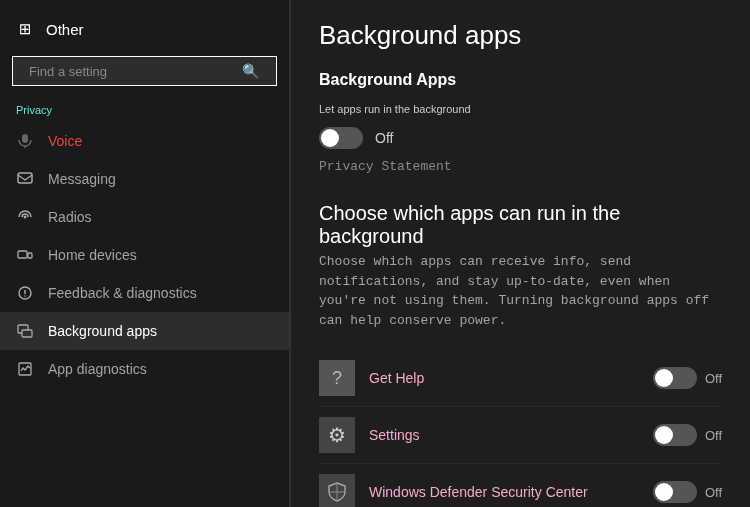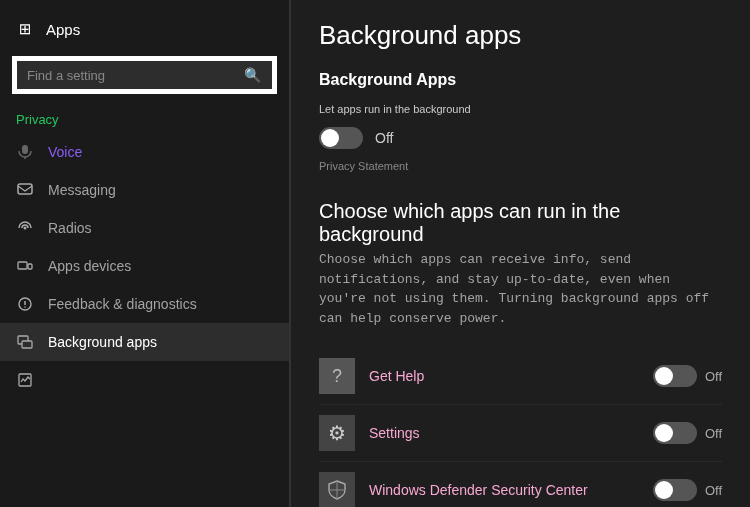--- a/index.html
+++ b/index.html
@@ -33,22 +33,22 @@
       gap: 12px;
       color: #ffffff;
       font-size: 15px;
     }
 
     .sidebar-search {
       margin: 8px 12px 12px;
       display: flex;
       align-items: center;
       background: #2d2d2d;
-      border: 5px solid #ffffff;
-      padding: 6px 10px;
+      border: 1px solid #ffffff;
+      padding: 6px 16px;
     }
 
     .sidebar-search input {
       background: transparent;
       border: none;
       outline: none;
       color: #ccc;
       flex: 1;
       font-size: 13px;
     }
@@ -56,41 +56,41 @@
     .sidebar-search input::placeholder { color: #888; }
 
     .search-icon-btn {
       color: #aaa;
       font-size: 14px;
       cursor: pointer;
     }
 
     .privacy-label {
       padding: 6px 16px;
-      font-size: 13px;
-      color: #22c55e;
+      font-size: 11px;
+      color: #5eead4;
       text-transform: none;
     }
 
     .sidebar-item {
       display: flex;
       align-items: center;
       padding: 10px 16px;
       cursor: pointer;
       gap: 14px;
       color: #a3a3a3;
       font-size: 14px;
     }
 
     .sidebar-item.active {
       background: #2d2d2d;
       color: #fff;
     }
 
-    .sidebar-item.dimmed { color: #8b5cf6; }
+    .sidebar-item.dimmed { color: #ef4444; }
 
     .icon-shape {
       width: 18px;
       height: 18px;
       display: flex;
       align-items: center;
       justify-content: center;
       flex-shrink: 0;
       font-size: 15px;
     }
@@ -152,24 +152,25 @@
       transition: left 0.15s;
     }
 
     .toggle-label {
       font-size: 14px;
       color: #ccc;
     }
 
     .privacy-link {
       color: #888;
-      font-size: 11px;
+      font-size: 13px;
       cursor: pointer;
       margin-bottom: 28px;
       display: inline-block;
+      font-family: Liberation Mono, monospace;
     }
 
     .choose-section-title {
       font-size: 20px;
       font-weight: 300;
       color: #ffffff;
       margin-bottom: 4px;
     }
 
     .choose-desc {
@@ -242,21 +243,21 @@
       flex-shrink: 0;
     }
   </style>
 </head>
 <body>
 
 <div class="sidebar">
 
   <div class="sidebar-home">
     <span class="icon-shape">⊞</span>
-    <span>Apps</span>
+    <span>Other</span>
   </div>
 
   <div class="sidebar-search">
     <input type="text" placeholder="Find a setting" style="">
     <span class="search-icon-btn">🔍</span>
   </div>
 
   <div class="privacy-label">Privacy</div>
 
   <div class="sidebar-item dimmed">
@@ -291,21 +292,21 @@
     <span>Radios</span>
   </div>
 
   <div class="sidebar-item">
     <span class="icon-shape">
       <svg width="16" height="16" viewBox="0 0 16 16" fill="none">
           <rect x="1" y="4" width="9" height="7" rx="1" stroke="#aaa" stroke-width="1.3"></rect>
           <rect x="11" y="6" width="4" height="5" rx="1" stroke="#aaa" stroke-width="1.3"></rect>
         </svg>
     </span>
-    <span>Apps devices</span>
+    <span>Home devices</span>
   </div>
 
   <div class="sidebar-item">
     <span class="icon-shape">
       <svg width="16" height="16" viewBox="0 0 16 16" fill="none">
           <circle cx="8" cy="8" r="6" stroke="#aaa" stroke-width="1.4"></circle>
           <line x1="8" y1="5" x2="8" y2="9" stroke="#aaa" stroke-width="1.5"></line>
           <circle cx="8" cy="11" r="0.8" fill="#aaa"></circle>
         </svg>
     </span>
@@ -322,20 +323,21 @@
     <span>Background apps</span>
   </div>
 
   <div class="sidebar-item">
     <span class="icon-shape">
       <svg width="16" height="16" viewBox="0 0 16 16" fill="none">
           <rect x="2" y="2" width="12" height="12" rx="1" stroke="#aaa" stroke-width="1.3"></rect>
           <polyline points="4,10 6,7 8,9 11,5 13,7" stroke="#aaa" stroke-width="1.3" fill="none"></polyline>
         </svg>
     </span>
+    <span>App diagnostics</span>
   </div>
 
 </div>
 
 <div class="divider"></div>
 
 <div class="main">
 
   <h1 class="page-title">Background apps</h1>
 

